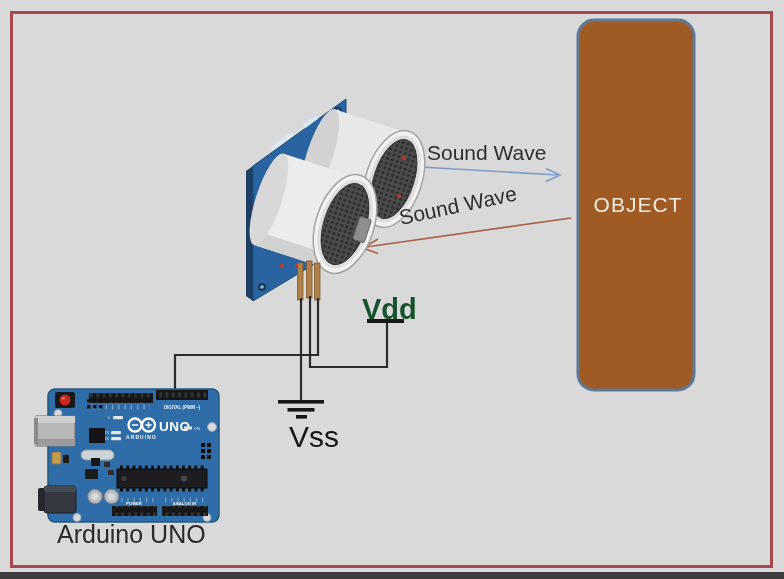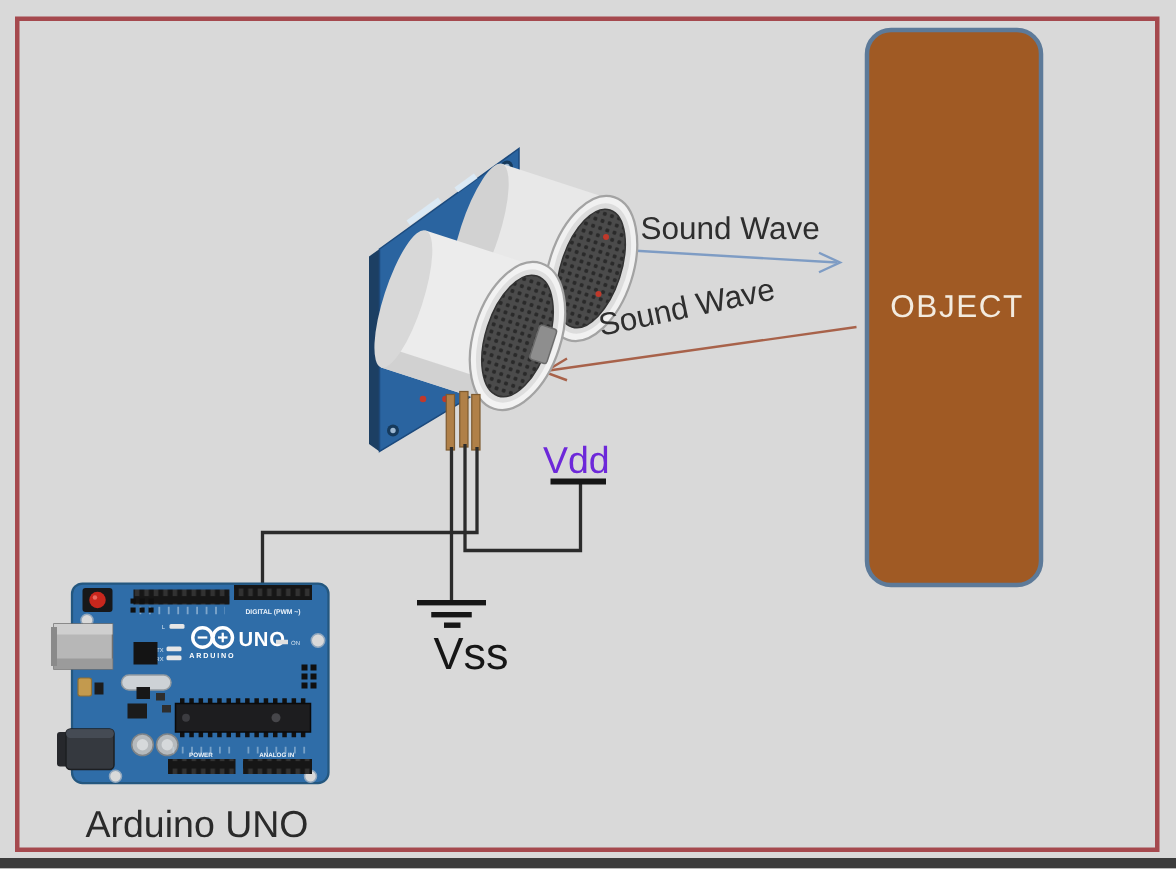--- a/index.html
+++ b/index.html
@@ -5,23 +5,23 @@
   html,body{margin:0;padding:0;}
   body{font-family:"Liberation Sans", sans-serif;}
   #stage{position:relative;width:784px;height:579px;background:#d9d9d9;overflow:hidden;}
   #frame{position:absolute;left:10px;top:11px;width:757px;height:551px;border:3px solid var(--frame,#a5494e);pointer-events:none;}
   #bottom-strip{position:absolute;left:0;top:572px;width:784px;height:7px;background:#3c3c3c;}
   .lbl{position:absolute;white-space:nowrap;color:#222;}
   .sensor-title{left:136px;top:62px;font-size:24px;color:#1e1e1e;}
   .sw-out{left:427px;top:141px;font-size:21px;color:#2e2e2e;}
   .sw-back{left:401px;top:206px;font-size:21px;color:#2e2e2e;transform:rotate(-12deg);transform-origin:0 80%;}
   .object-label{left:578px;top:193px;width:120px;text-align:center;font-size:21px;letter-spacing:1px;color:#f3ebdf;}
-  .vdd{left:362px;top:293px;font-size:25px;color:#6d28d9;}
+  .vdd{left:362px;top:293px;font-size:29px;color:#14532d;font-weight:bold;}
   .vss{left:276px;top:420px;font-size:30px;color:#161616;margin-left:13px;}
-  .arduino-caption{left:57px;top:536px;font-size:25px;color:#2a2a2a;}
+  .arduino-caption{left:57px;top:520px;font-size:25px;color:#2a2a2a;}
   .main-title{left:350px;top:516px;font-size:30px;color:#242424;}
   svg{position:absolute;left:0;top:0;}
   svg text{font-family:"Liberation Sans", sans-serif;}
 </style>
 </head>
 <body>
 
 <div id="stage">
 
   <svg width="784" height="579" viewBox="0 0 784 579">

